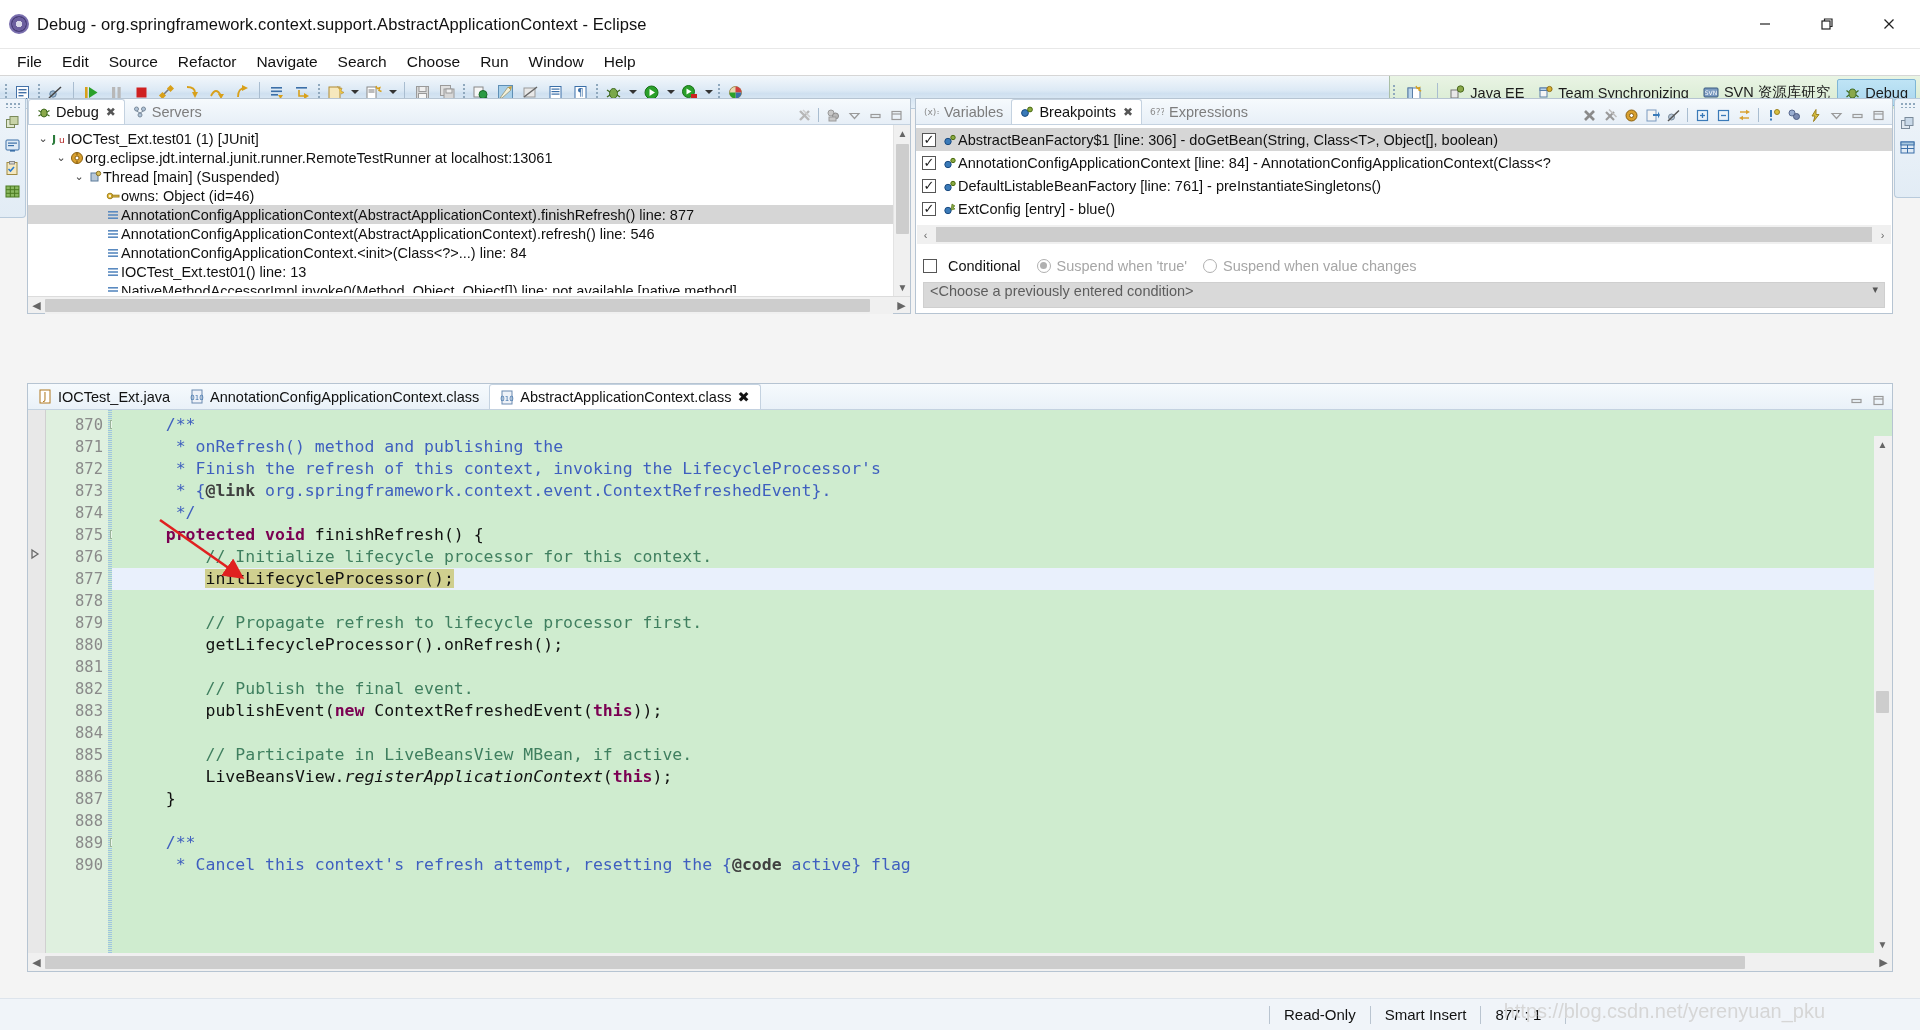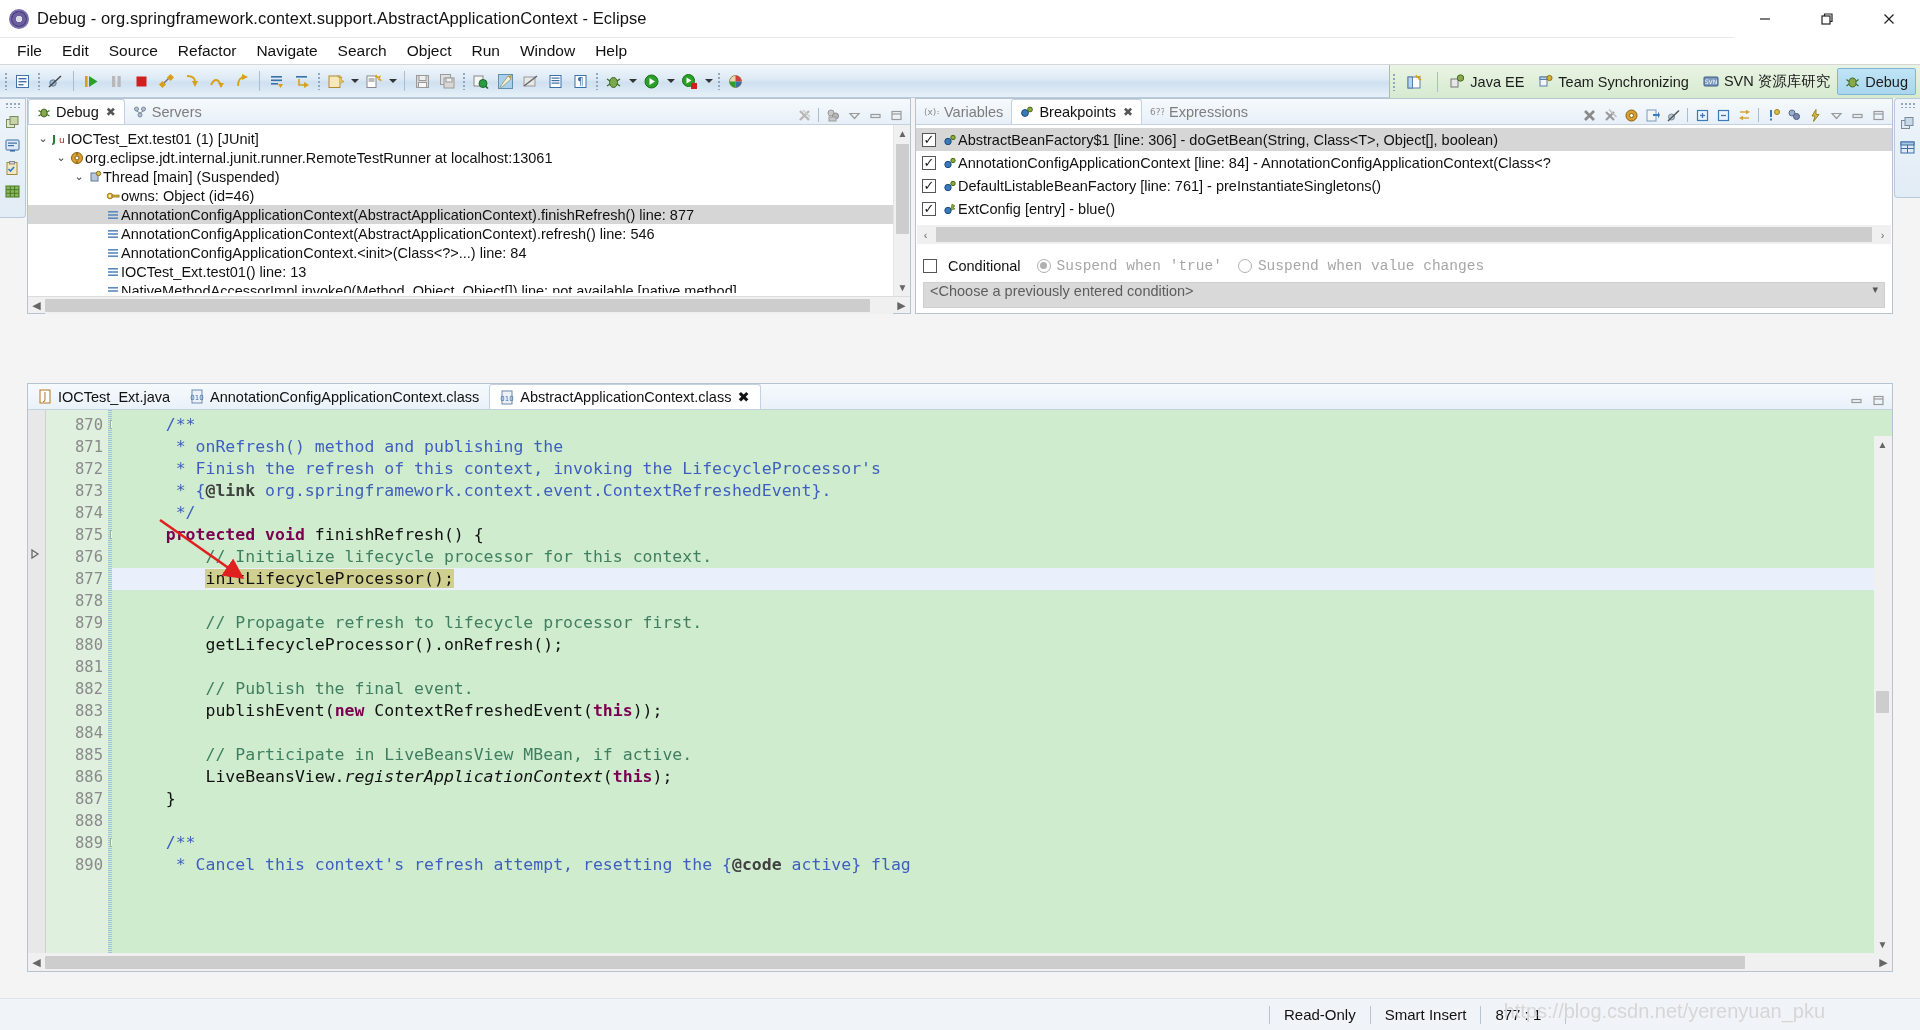--- a/index.html
+++ b/index.html
@@ -6,21 +6,21 @@
   html, body {
     width: 1920px; height: 1030px;
     font-family: "Liberation Sans", sans-serif;
     background: #f0f0f0;
     overflow: hidden;
   }
   .app { position: relative; width: 1920px; height: 1030px; background: #f4f4f4; }
 
   
   .titlebar {
-    height: 38px; background: #ffffff;
+    height: 49px; background: #ffffff;
     display: flex; align-items: center;
     border-bottom: 1px solid #e8e8e8;
   }
   .title-icon {
     width: 20px; height: 20px; margin-left: 9px; margin-right: 8px;
     border-radius: 50%;
     background: radial-gradient(circle at 50% 50%, #d9d9e8 0 28%, #6b5f9e 30% 58%, #4a3f7a 60% 100%);
     border: 2px solid #7a6fae; flex: none;
   }
   .title-text { font-size: 16.5px; color: #111; letter-spacing: 0.1px; }
@@ -161,21 +161,21 @@
   .bp-scroll .track { flex: 1; height: 15px; background: #cdcdcd; margin: 0 2px; }
   .bp-detail { position: absolute; left: 1px; right: 1px; top: 148px; bottom: 1px;
                background: #fff; padding: 6px 6px 0 6px; font-size: 14.5px; color: #111; }
   .bp-line { display: flex; align-items: center; gap: 6px; height: 25px; }
   .txtbox { width: 60px; height: 20px; background: #efefef; border: 1px solid #b5b5b5; }
   .radio { width: 14px; height: 14px; border: 1px solid #444; border-radius: 50%; background:#fff;
            flex:none; display:flex;align-items:center;justify-content:center; }
   .radio.on::after { content:""; width:7px;height:7px;border-radius:50%;background:#111; }
   .radio.dis { border-color:#b0b0b0; }
   .radio.dis.on::after { background:#b0b0b0; }
-  .dis-txt { color: #a6a6a6; font-family: Liberation Mono, monospace; }
+  .dis-txt { color: #a6a6a6; }
   .combo {
     margin-top: 4px; height: 26px; background: #d9d9d9; border: 1px solid #cfcfcf;
     display: flex; padding: 0 6px; font-size: 14.5px; color: #5d5d5d;
   }
   .combo .cv { margin-left: auto; font-size: 11px; color: #555; }
 
   
   .rightbar {
     position: absolute; right: 0; top: 98px; width: 26px; height: 100px;
     background: linear-gradient(to bottom,#eef4fa,#e2ecf5);
@@ -260,21 +260,21 @@
     </div>
   </div>
 
   <div class="menubar">
     <div class="menu-item">File</div>
     <div class="menu-item">Edit</div>
     <div class="menu-item">Source</div>
     <div class="menu-item">Refactor</div>
     <div class="menu-item">Navigate</div>
     <div class="menu-item">Search</div>
-    <div class="menu-item">Object</div>
+    <div class="menu-item">Choose</div>
     <div class="menu-item">Run</div>
     <div class="menu-item">Window</div>
     <div class="menu-item">Help</div>
   </div>
 
   <div class="toolbar">
     <div class="tb-grip"></div>
     <div class="tb-btn">
       <svg width="17" height="17" viewBox="0 0 17 17">
           <rect x="2.5" y="2.5" width="12" height="12" fill="#fdfdfd" stroke="#4472a8"></rect>

